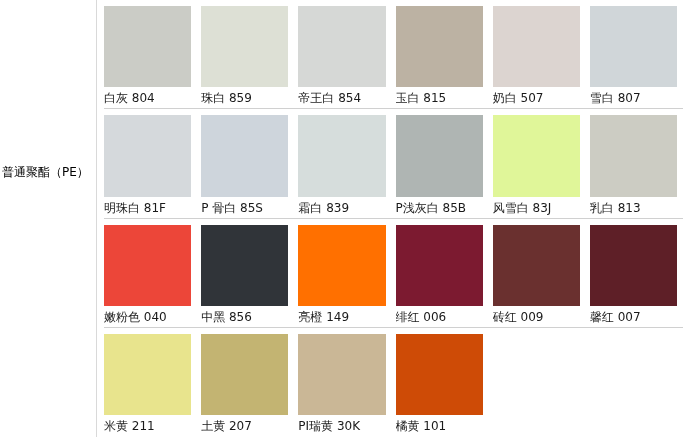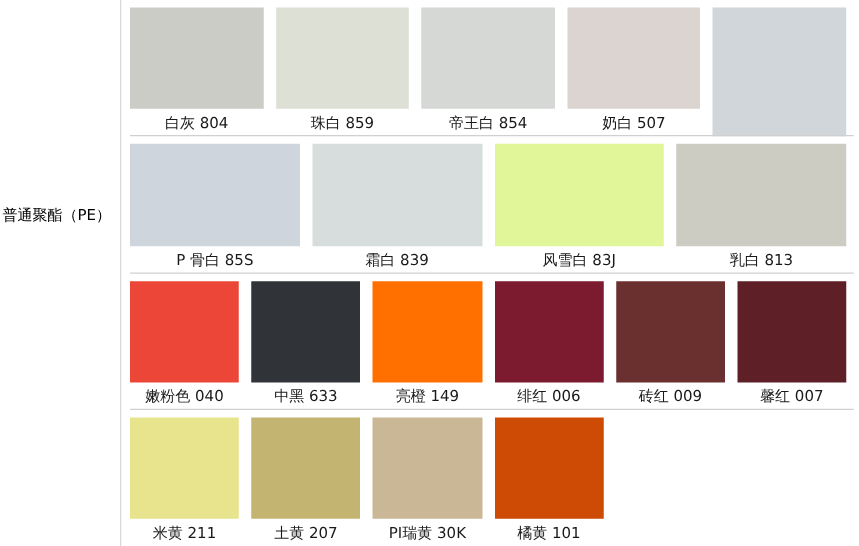--- a/index.html
+++ b/index.html
@@ -93,21 +93,20 @@
   .swatch-chip {
     flex: 1 1 auto;
     width: 100%;
     min-height: 10px;
     background: transparent;
   }
 
   .swatch-caption {
     height: 22px;
     line-height: 22px;
-    text-align: center;
     font-size: 12px;
     color: #1a1a1a;
     white-space: nowrap;
     overflow: hidden;
   }
 
   .swatch-cell.empty .swatch-chip {
     background: transparent !important;
   }
   .swatch-cell.empty .swatch-caption {
@@ -132,57 +131,70 @@
       </div>
       <div class="swatch-cell">
         <div class="swatch-chip" style="background: rgb(221, 224, 213);"></div>
         <div class="swatch-caption">珠白  859</div>
       </div>
       <div class="swatch-cell">
         <div class="swatch-chip" style="background: rgb(214, 216, 214);"></div>
         <div class="swatch-caption">帝王白  854</div>
       </div>
       <div class="swatch-cell">
+        <div class="swatch-chip" style="background: rgb(188, 178, 163);"></div>
+        <div class="swatch-caption">玉白  815</div>
+      </div>
+      <div class="swatch-cell">
         <div class="swatch-chip" style="background: rgb(220, 212, 208);"></div>
         <div class="swatch-caption">奶白  507</div>
       </div>
       <div class="swatch-cell">
         <div class="swatch-chip" style="background: rgb(208, 214, 217);"></div>
+        <div class="swatch-caption">雪白  807</div>
       </div>
       <div class="row-rule"></div>
     </div>
 
     <div class="swatch-row">
+      <div class="swatch-cell">
+        <div class="swatch-chip" style="background: rgb(213, 217, 220);"></div>
+        <div class="swatch-caption">明珠白  81F</div>
+      </div>
       <div class="swatch-cell">
         <div class="swatch-chip" style="background: rgb(206, 213, 220);"></div>
         <div class="swatch-caption">P 骨白  85S</div>
       </div>
       <div class="swatch-cell">
         <div class="swatch-chip" style="background: rgb(214, 221, 220);"></div>
         <div class="swatch-caption">霜白  839</div>
       </div>
       <div class="swatch-cell">
+        <div class="swatch-chip" style="background: rgb(175, 181, 179);"></div>
+        <div class="swatch-caption">P浅灰白  85B</div>
+      </div>
+      <div class="swatch-cell">
         <div class="swatch-chip" style="background: rgb(224, 246, 153);"></div>
         <div class="swatch-caption">风雪白  83J</div>
       </div>
       <div class="swatch-cell">
         <div class="swatch-chip" style="background: rgb(204, 204, 195);"></div>
         <div class="swatch-caption">乳白  813</div>
       </div>
       <div class="row-rule"></div>
     </div>
 
     <div class="swatch-row">
       <div class="swatch-cell">
         <div class="swatch-chip" style="background: rgb(236, 70, 57);"></div>
         <div class="swatch-caption">嫩粉色  040</div>
       </div>
       <div class="swatch-cell">
         <div class="swatch-chip" style="background: rgb(48, 52, 57);"></div>
-        <div class="swatch-caption">中黑  633</div>
+        <div class="swatch-caption">中黑  856</div>
       </div>
       <div class="swatch-cell">
         <div class="swatch-chip" style="background: rgb(255, 112, 0);"></div>
         <div class="swatch-caption">亮橙  149</div>
       </div>
       <div class="swatch-cell">
         <div class="swatch-chip" style="background: rgb(124, 26, 48);"></div>
         <div class="swatch-caption">绯红  006</div>
       </div>
       <div class="swatch-cell">

